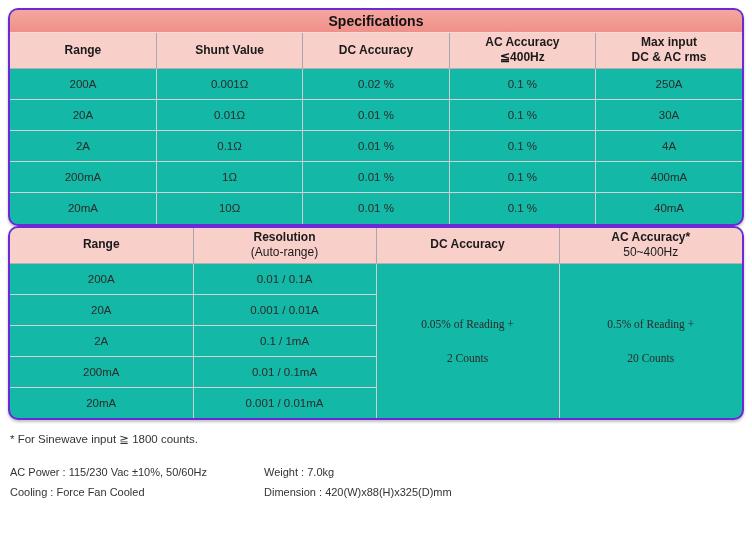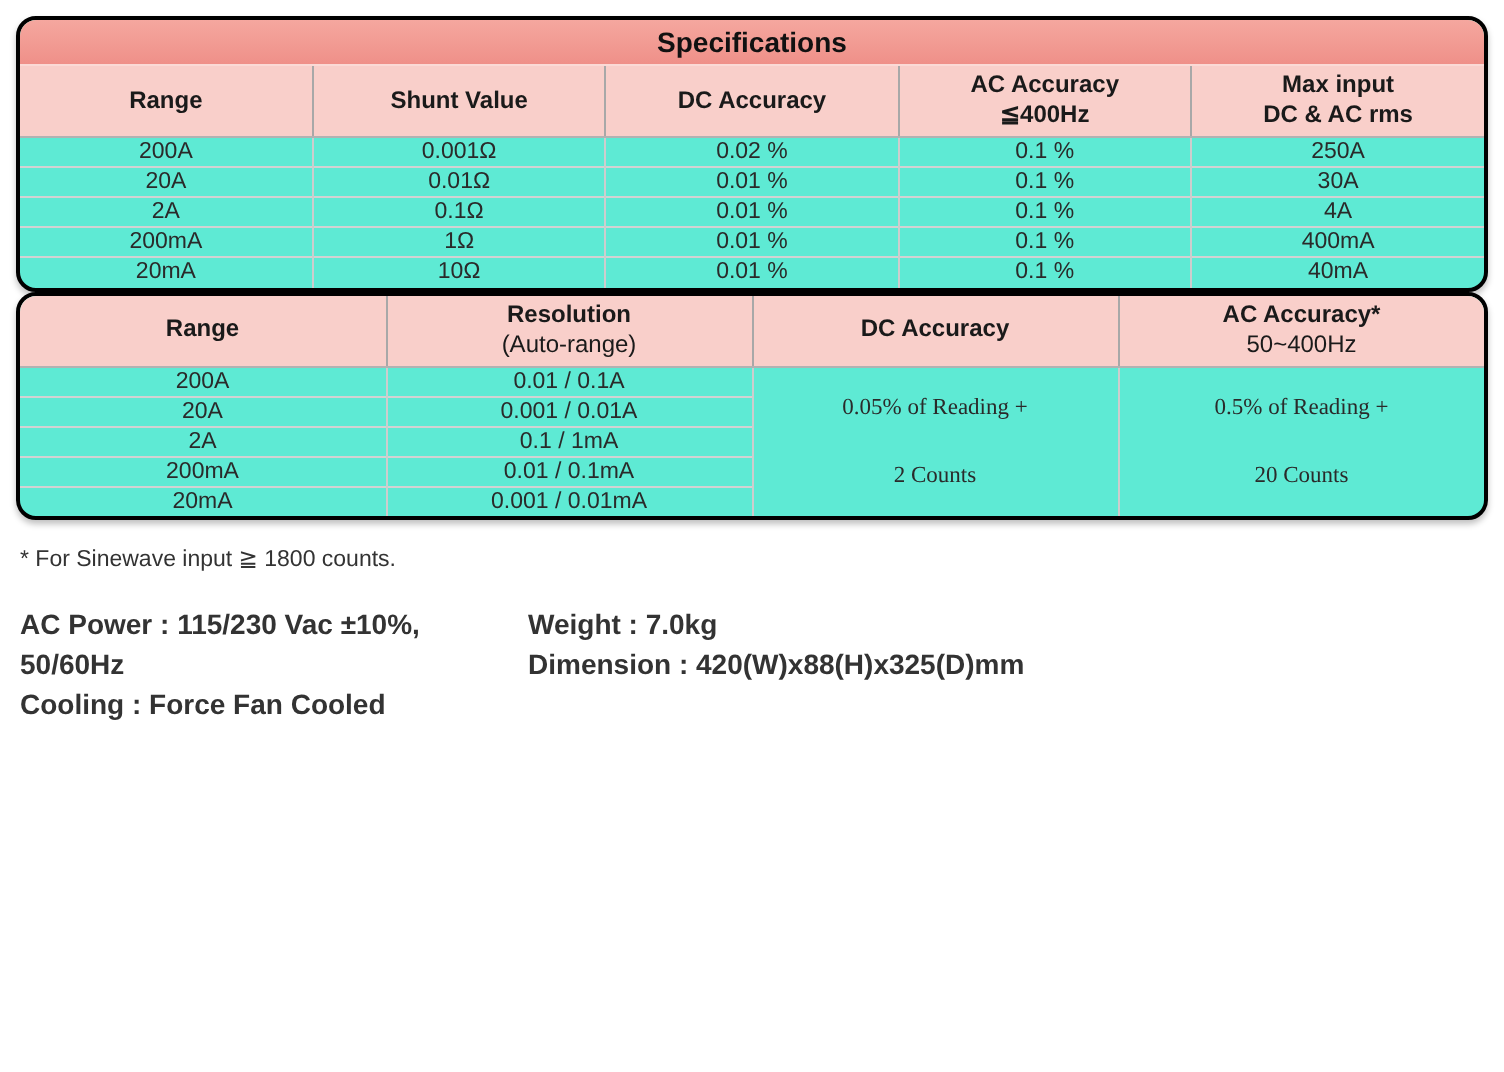--- a/index.html
+++ b/index.html
@@ -5,24 +5,24 @@
   * { box-sizing: border-box; }
   html, body { margin: 0; padding: 0; background: #ffffff; }
   body {
     width: 752px; height: 536px;
     font-family: "Liberation Sans", sans-serif;
     color: #222;
   }
   .content { padding: 8px; }
 
   .panel {
-    border: 2px solid #000000;
+    border: 2px solid #6d28d9;
     border-radius: 10px;
     overflow: hidden;
-    background: #5eead4;
+    background: #14b8a6;
     box-shadow: 0 2px 3px rgba(0,0,0,0.25);
   }
   .panel-title {
     background: linear-gradient(#f5a79f, #ef9089);
     border-bottom: 1px solid #fbdad6;
     text-align: center;
     font-weight: bold;
     font-size: 14px;
     color: #111;
     height: 23px;
@@ -40,42 +40,42 @@
     border-bottom: 1px solid #b2b2b2;
     padding: 2px 0 3px 0;
     vertical-align: middle;
   }
   thead th:first-child { border-left: none; margin-left: 44px; }
   thead th span { display: block; }
 
   tbody td {
     font-size: 11.5px;
     text-align: center;
-    height: 15px;
+    height: 31px;
     color: #2a2a2a;
     border-left: 1px solid #cdcdcd;
     border-top: 1px solid #d2d2d2;
     padding: 0;
     vertical-align: middle;
   }
   tbody tr:first-child td { border-top: none; }
   tbody td:first-child { border-left: none; }
   td.merged { vertical-align: middle; }
   td.merged .acc-line { display: block; line-height: 14px; font-family: Liberation Serif, serif; }
   td.merged .acc-line + .acc-line { margin-top: 20px; }
 
   .notes { margin: 7px 2px 9px 2px; }
   .note-line { font-size: 11.5px; line-height: 16px; color: #333; }
 
   .footnote { margin: 12px 2px 0 2px; font-size: 11.5px; color: #333; }
 
   .info-block { display: flex; margin: 16px 2px 0 2px; }
   .info-col { display: flex; flex-direction: column; }
   .info-col.left { width: 254px; }
-  .info-line { font-size: 14px; line-height: 20px; color: #333; font-weight: bold; }
+  .info-line { font-size: 11px; line-height: 20px; color: #333; }
 
   .order-panel { margin-top: 15px; }
   .order-title {
     background: linear-gradient(#f5a79f, #ef9089);
     text-align: center;
     font-weight: bold;
     font-size: 14px;
     color: #111;
     height: 26px;
     line-height: 25px;

